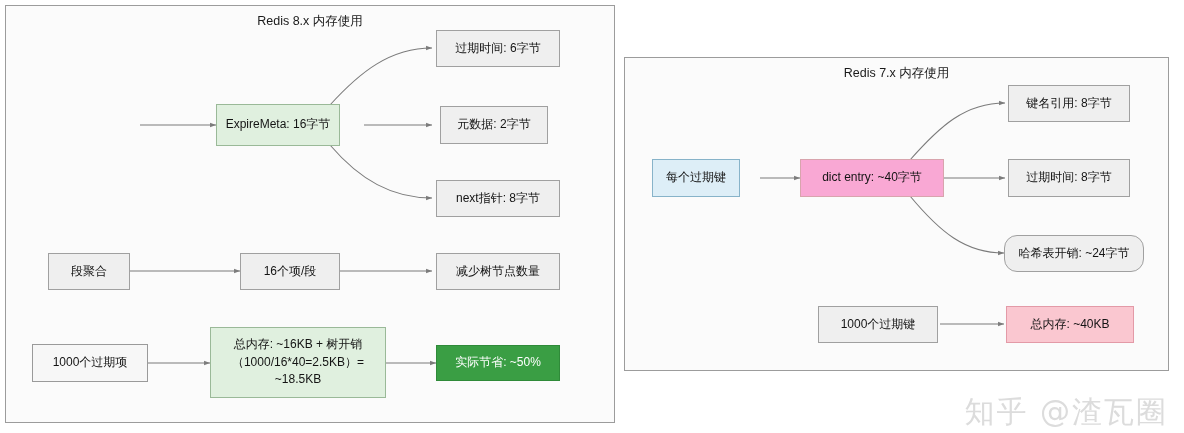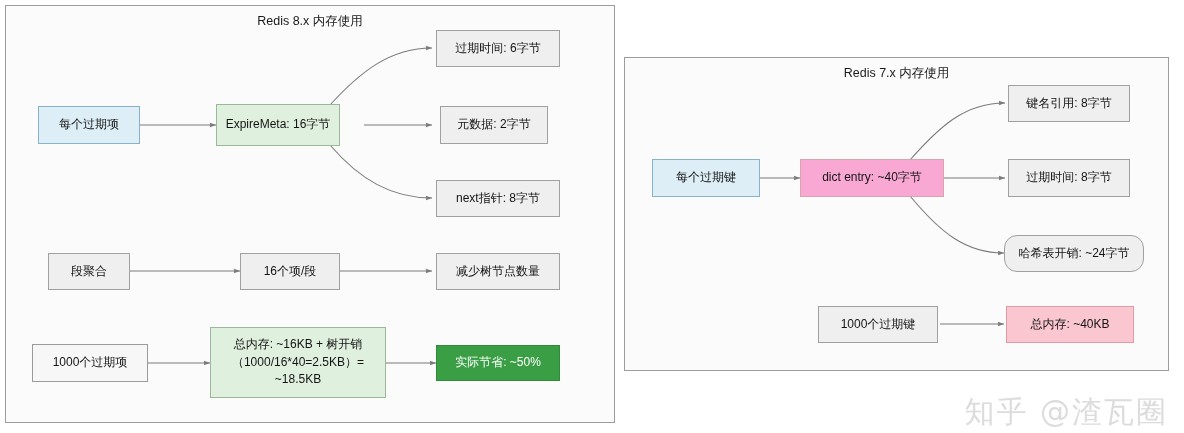--- a/index.html
+++ b/index.html
@@ -132,21 +132,20 @@
 
     <path class="edge" d="M 910 160 C 940 126 965 103 1005 103" marker-end="url(#arrow)"></path>
 
     <path class="edge" d="M 944 178 L 1005 178" marker-end="url(#arrow)"></path>
 
     <path class="edge" d="M 910 196 C 940 232 965 253 1004 253" marker-end="url(#arrow)"></path>
 
     <path class="edge" d="M 940 324 L 1004 324" marker-end="url(#arrow)"></path>
   </svg>
 
-  <div class="node blue" style="left:38px;  top:106px; width:102px; height:38px;">每个过期项</div>
 
   <div class="node green" style="left:216px; top:104px; width:124px; height:42px;">ExpireMeta: 16字节</div>
 
   <div class="node plain" style="left:436px; top:30px; width:124px; height:37px;">过期时间: 6字节</div>
 
   <div class="node plain" style="left:440px; top:106px; width:108px; height:38px;">元数据: 2字节</div>
 
   <div class="node plain" style="left:436px; top:180px; width:124px; height:37px;">next指针: 8字节</div>
 
   <div class="node plain" style="left:48px;  top:253px; width:82px;  height:37px;">段聚合</div>
@@ -156,21 +155,21 @@
   <div class="node plain" style="left:436px; top:253px; width:124px; height:37px;">减少树节点数量</div>
 
   <div class="node white" style="left:32px;  top:344px; width:116px; height:38px;">1000个过期项</div>
 
   <div class="node green" style="left:210px; top:327px; width:176px; height:71px;">总内存: ~16KB + 树开销
 （1000/16*40=2.5KB）=
 ~18.5KB</div>
 
   <div class="node greendark" style="left:436px; top:345px; width:124px; height:36px;">实际节省: ~50%</div>
 
-  <div class="node blue" style="left:652px; top:159px; width:108px; height:38px;">每个过期键</div>
+  <div class="node blue" style="left:652px; top:159px; width:88px; height:38px;">每个过期键</div>
 
   <div class="node pink" style="left:800px; top:159px; width:144px; height:38px;">dict entry: ~40字节</div>
 
   <div class="node plain" style="left:1008px; top:85px; width:122px; height:37px;">键名引用: 8字节</div>
 
   <div class="node plain" style="left:1008px; top:159px; width:122px; height:38px;">过期时间: 8字节</div>
 
   <div class="node plain" style="left:1004px; top:235px; width:140px; height:37px;border-radius:13px;">哈希表开销: ~24字节</div>
 
   <div class="node plain" style="left:818px; top:306px; width:120px; height:37px;">1000个过期键</div>

